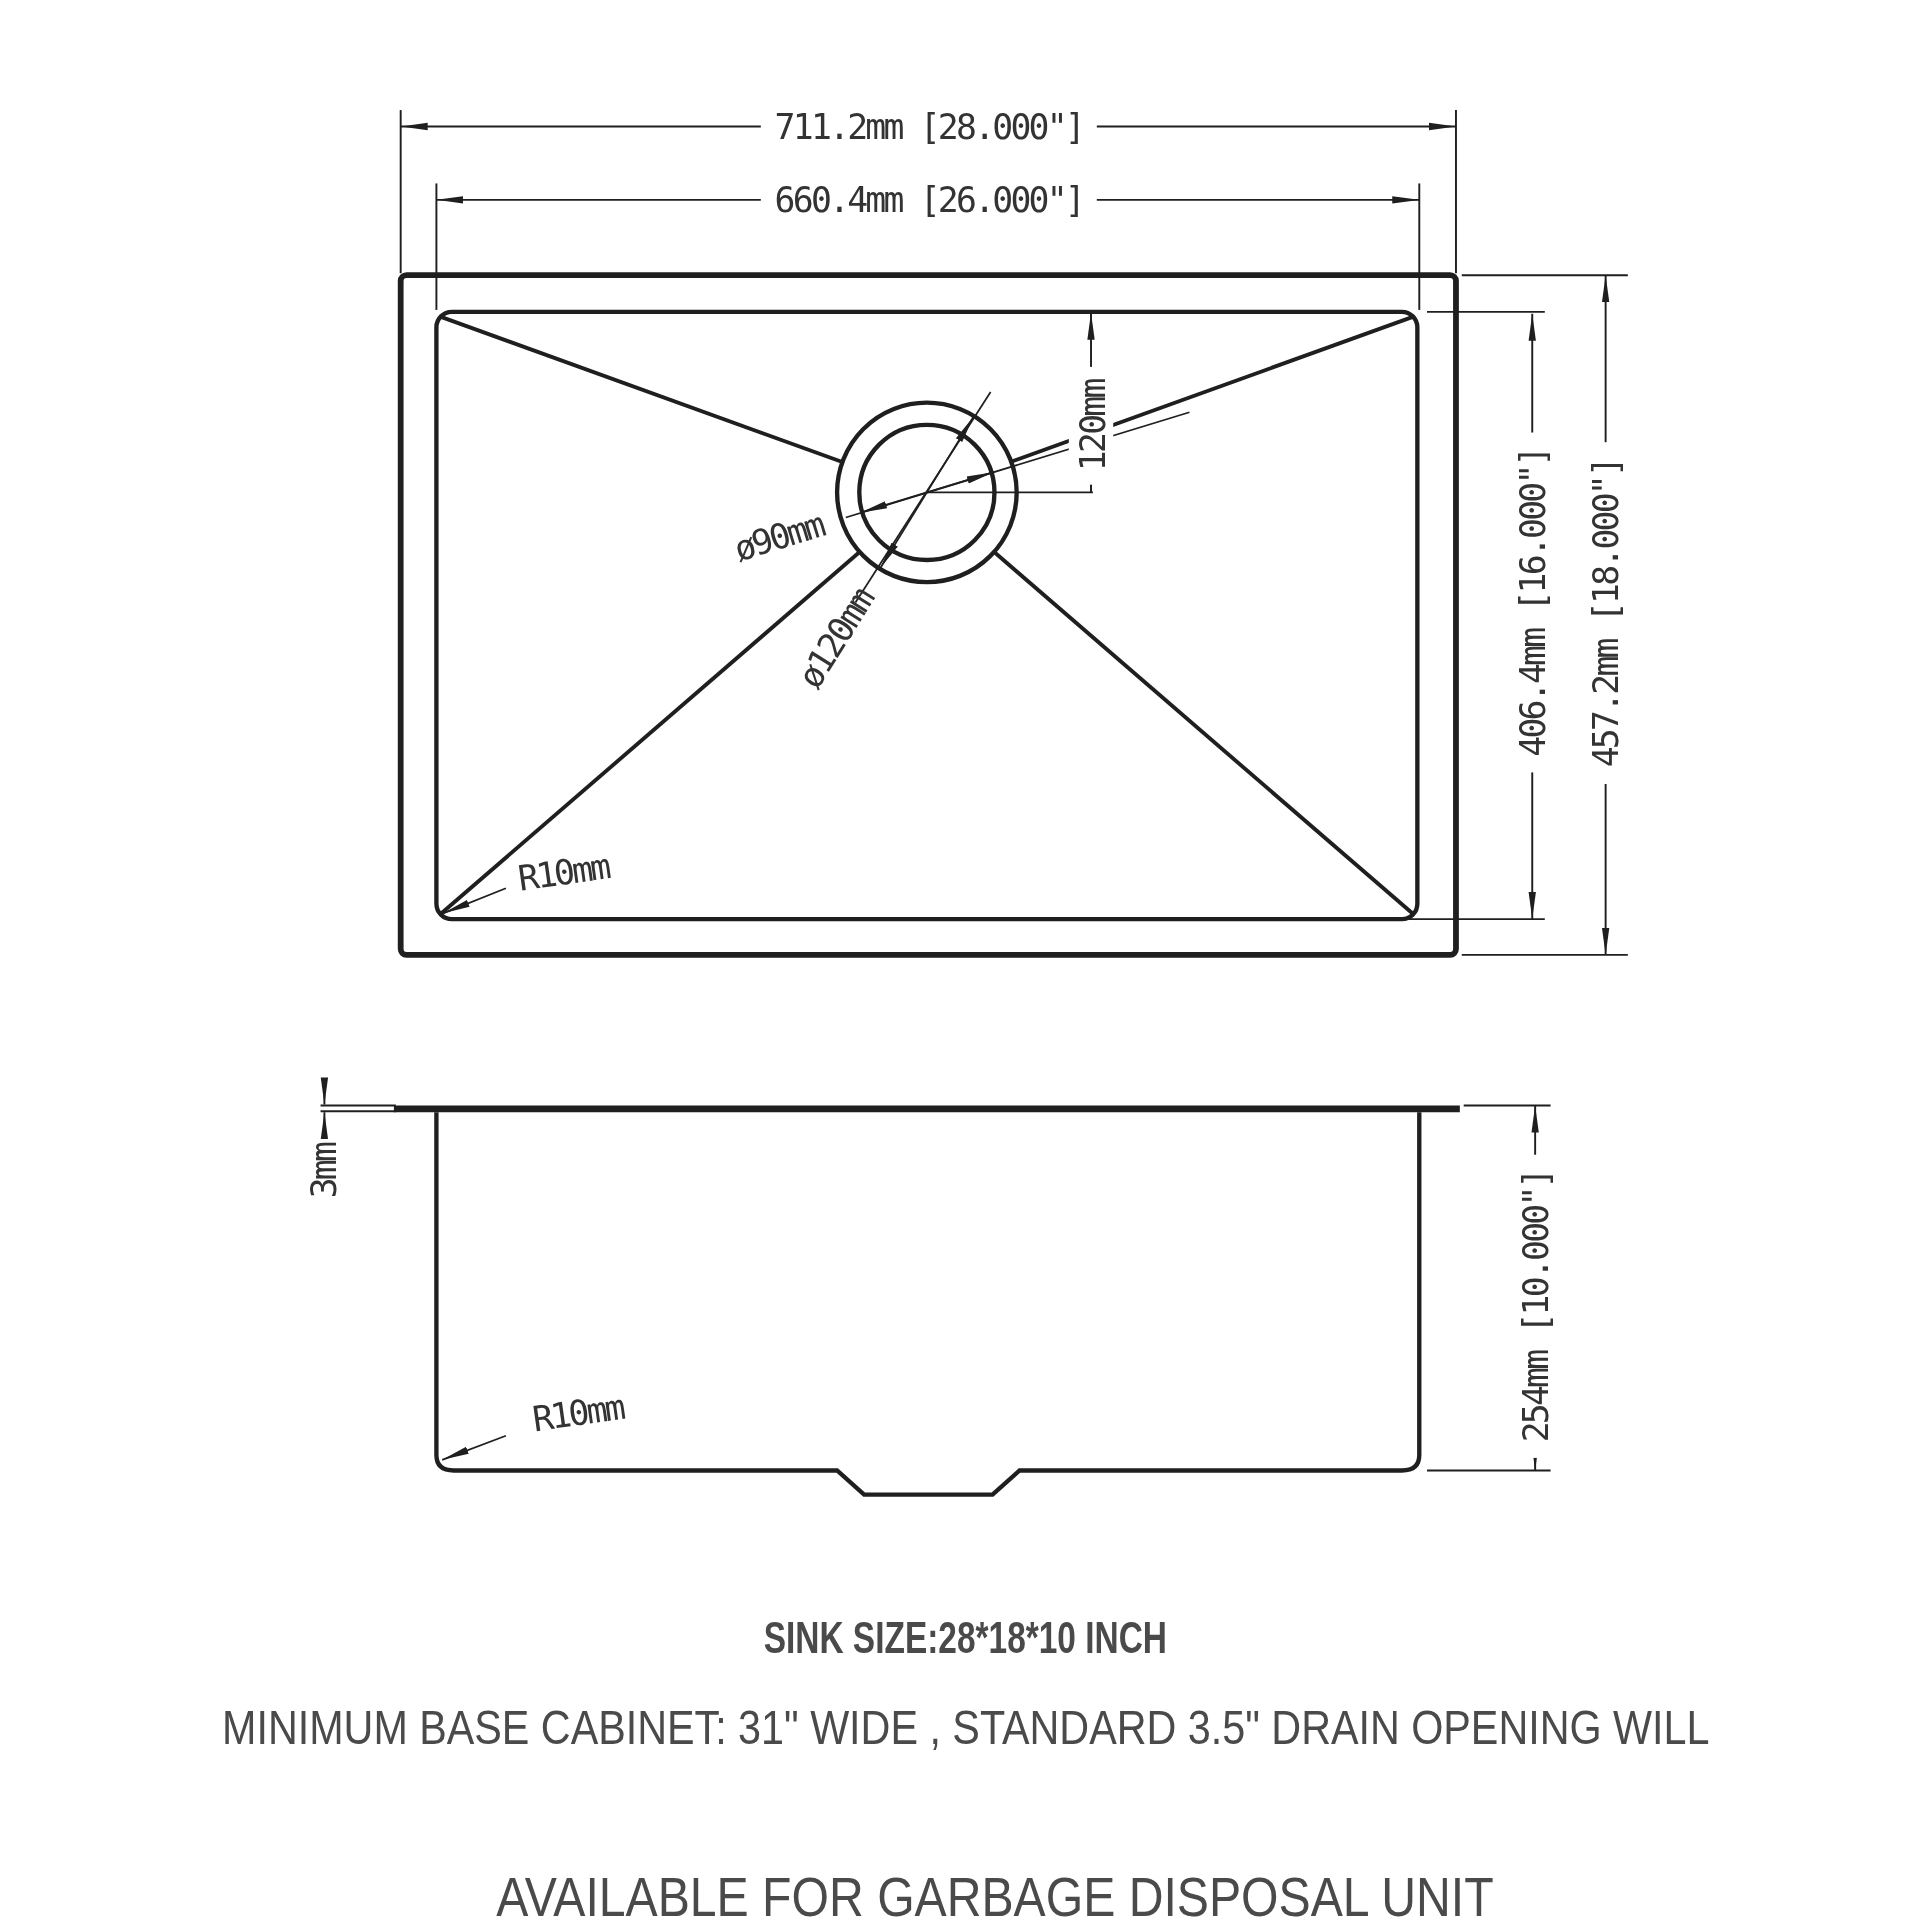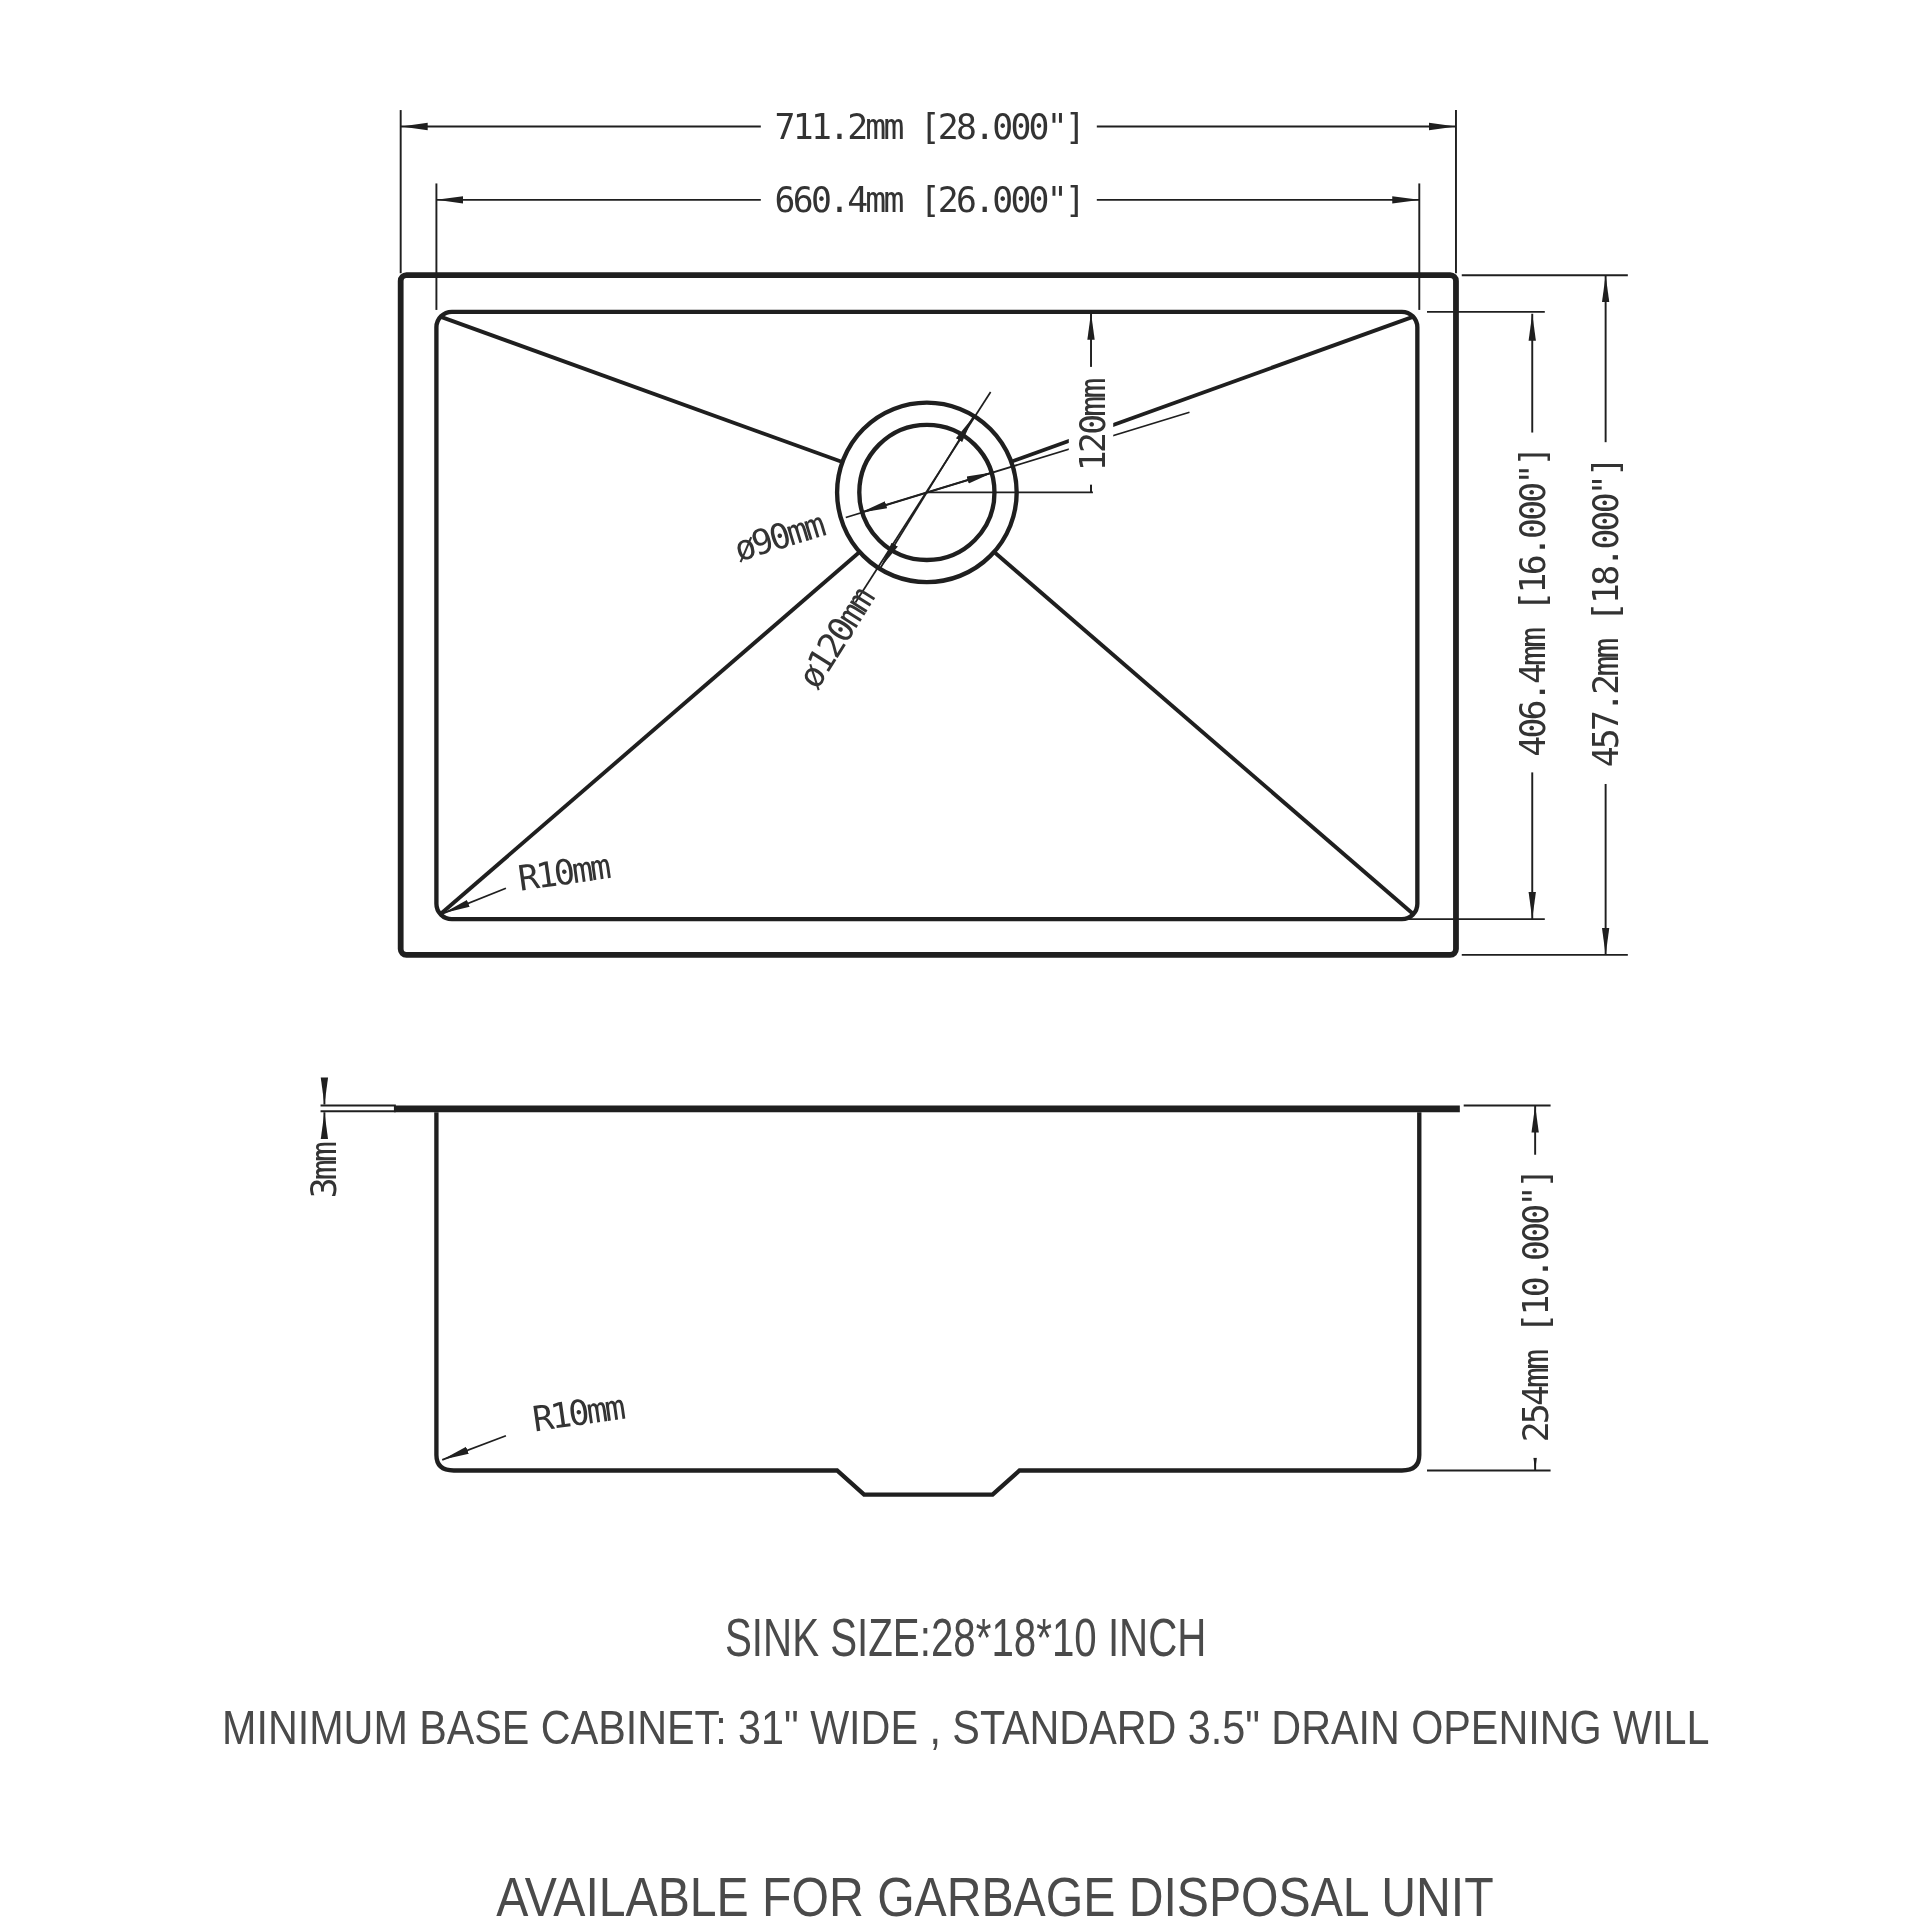--- a/index.html
+++ b/index.html
@@ -2,21 +2,21 @@
 <html><head>
 <meta charset="utf-8">
 <style>
   html,body{margin:0;padding:0;background:#ffffff;}
   #canvas{position:relative;width:1931px;height:1931px;background:#ffffff;overflow:hidden;
           font-family:"Liberation Sans",sans-serif;}
   #drawing{position:absolute;left:0;top:0;}
   svg text{font-family:"DejaVu Sans Mono",monospace;font-size:36px;letter-spacing:-0.08em;fill:#333333;}
   .caption{position:absolute;left:0;width:1931px;text-align:center;color:#4a4a4a;white-space:nowrap;}
   .caption .inner{display:inline-block;transform-origin:50% 50%;}
-  #cap-title{top:1604px;font-size:53px;line-height:68px;font-weight:normal;}
+  #cap-title{top:1604px;font-size:44px;line-height:68px;font-weight:bold;}
   #cap-title .inner{transform:scaleX(0.76);}
   #cap-line1{top:1704px;font-size:48px;line-height:48px;}
   #cap-line1 .inner{transform:scaleX(0.86);}
   #cap-line2{top:1873px;font-size:56px;line-height:48px;padding-left:29px;}
   #cap-line2 .inner{transform:scaleX(0.86);}
 </style>
 </head>
 <body>
 
 <div id="canvas">

